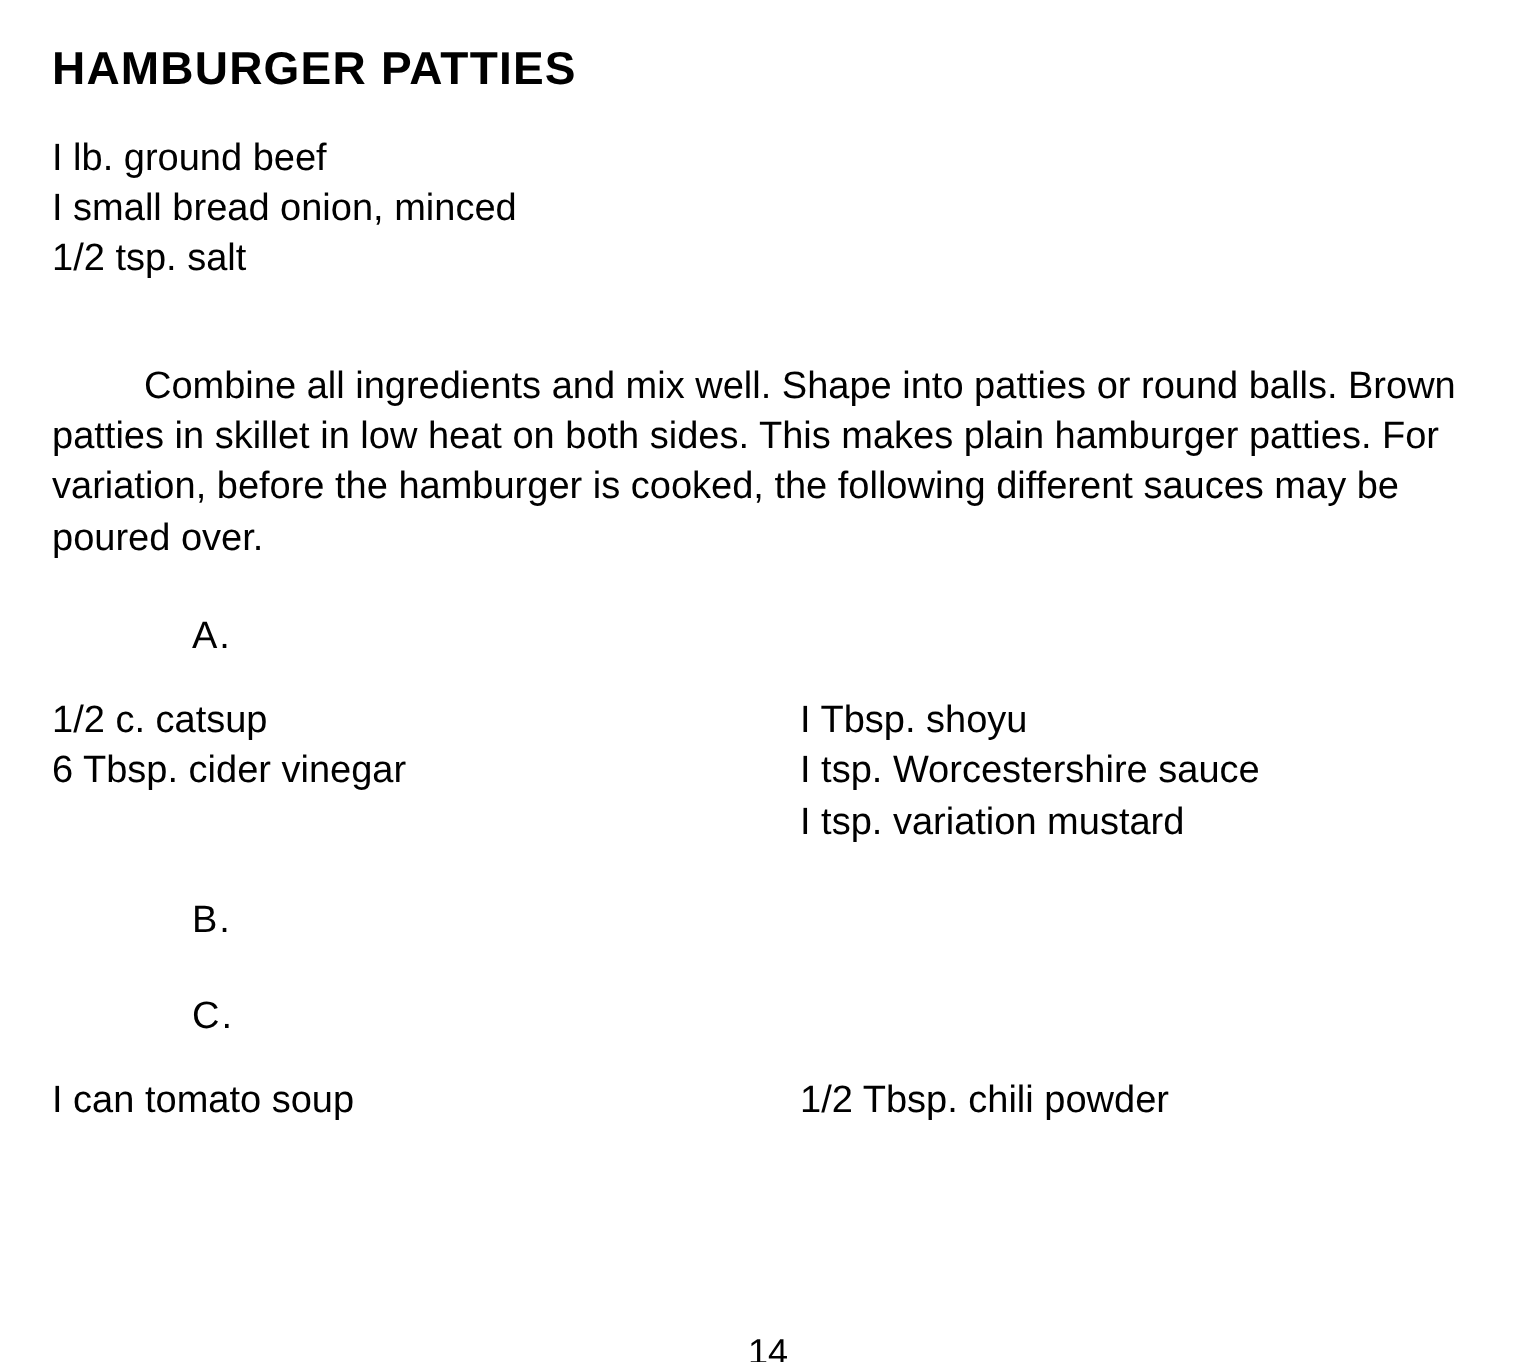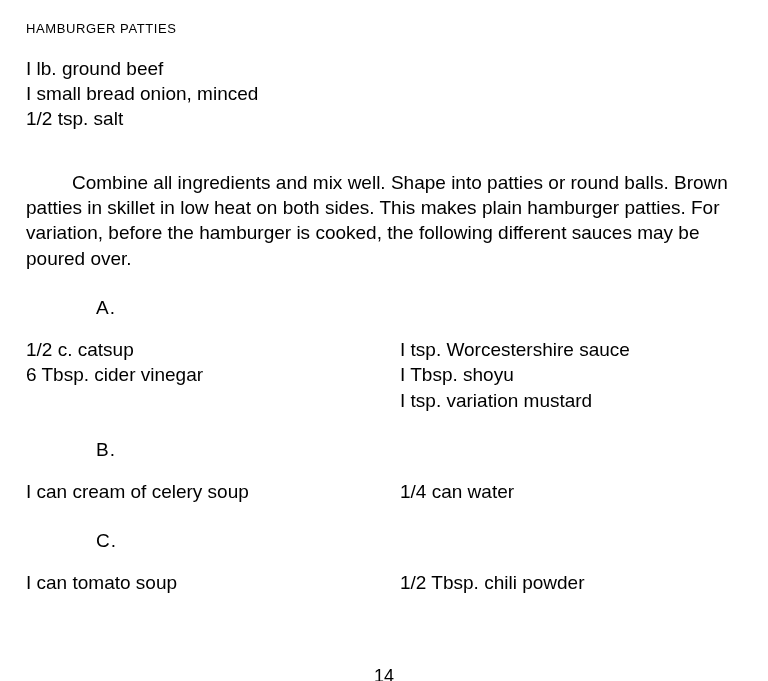--- a/index.html
+++ b/index.html
@@ -16,23 +16,23 @@
   }
   .page {
     position: relative;
     width: 768px;
     height: 681px;
     background: #ffffff;
     box-sizing: border-box;
     padding: 22px 30px 0 26px;
   }
   .title {
-    font-size: 13px;
+    font-size: 23px;
     letter-spacing: 0.6px;
-    font-weight: 400;
+    font-weight: 700;
     margin: 0 0 20px 0;
     line-height: 1.1;
   }
   .two-col {
     display: flex;
     align-items: flex-start;
   }
   .col-left {
     width: 360px;
     flex: 0 0 360px;
@@ -90,35 +90,27 @@
 
   <p class="para"><span class="lead"></span><span>Combine all ingredients and mix well.  Shape into patties or round balls.  Brown patties in skillet in low heat on both sides. This makes plain hamburger patties.  For variation, before the hamburger is cooked, the following different sauces may be poured over.</span></p>
 
   <div class="section-letter">A.</div>
   <div class="two-col">
     <div class="col-left">
       <div class="ing-line">1/2 c. catsup</div>
       <div class="ing-line">6 Tbsp. cider vinegar</div>
     </div>
     <div class="col-right col-right-a">
+      <div class="ing-line">I Tbsp. shoyu</div>
       <div class="ing-line">I tsp. Worcestershire sauce</div>
-      <div class="ing-line">I Tbsp. shoyu</div>
       <div class="ing-line">I tsp. variation mustard</div>
     </div>
   </div>
 
   <div class="section-letter">B.</div>
-  <div class="two-col">
-    <div class="col-left">
-      <div class="ing-line">I can cream of celery soup</div>
-    </div>
-    <div class="col-right col-right-a">
-      <div class="ing-line">1/4 can water</div>
-    </div>
-  </div>
 
   <div class="section-letter">C.</div>
   <div class="two-col">
     <div class="col-left">
       <div class="ing-line">I can tomato soup</div>
     </div>
     <div class="col-right col-right-a">
       <div class="ing-line">1/2 Tbsp. chili powder</div>
     </div>
   </div>

